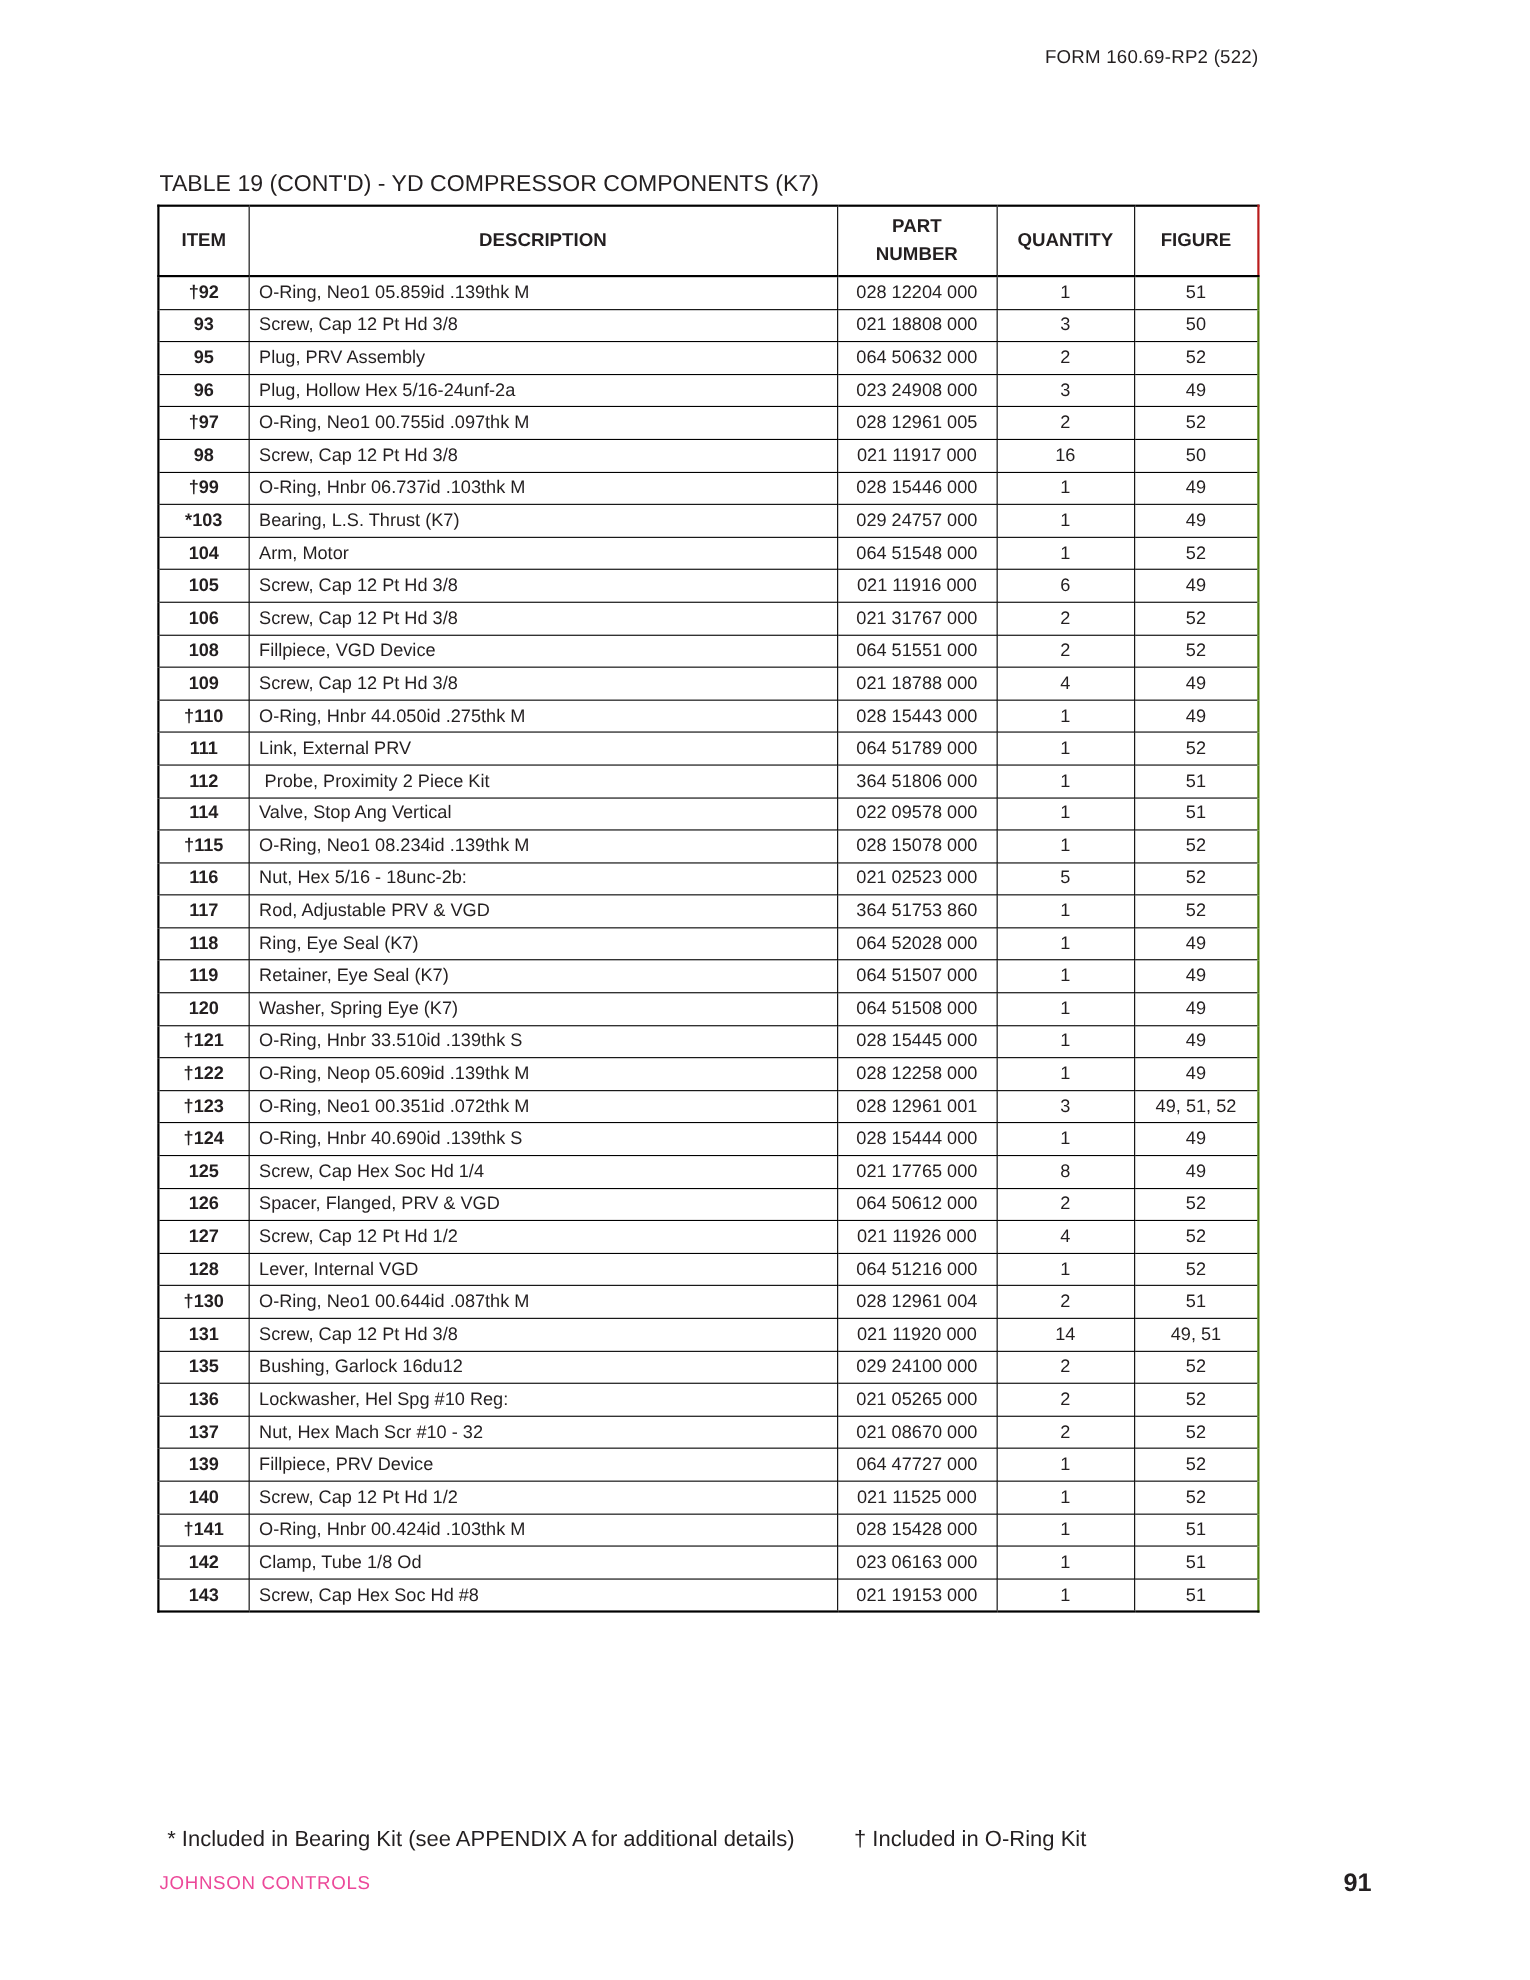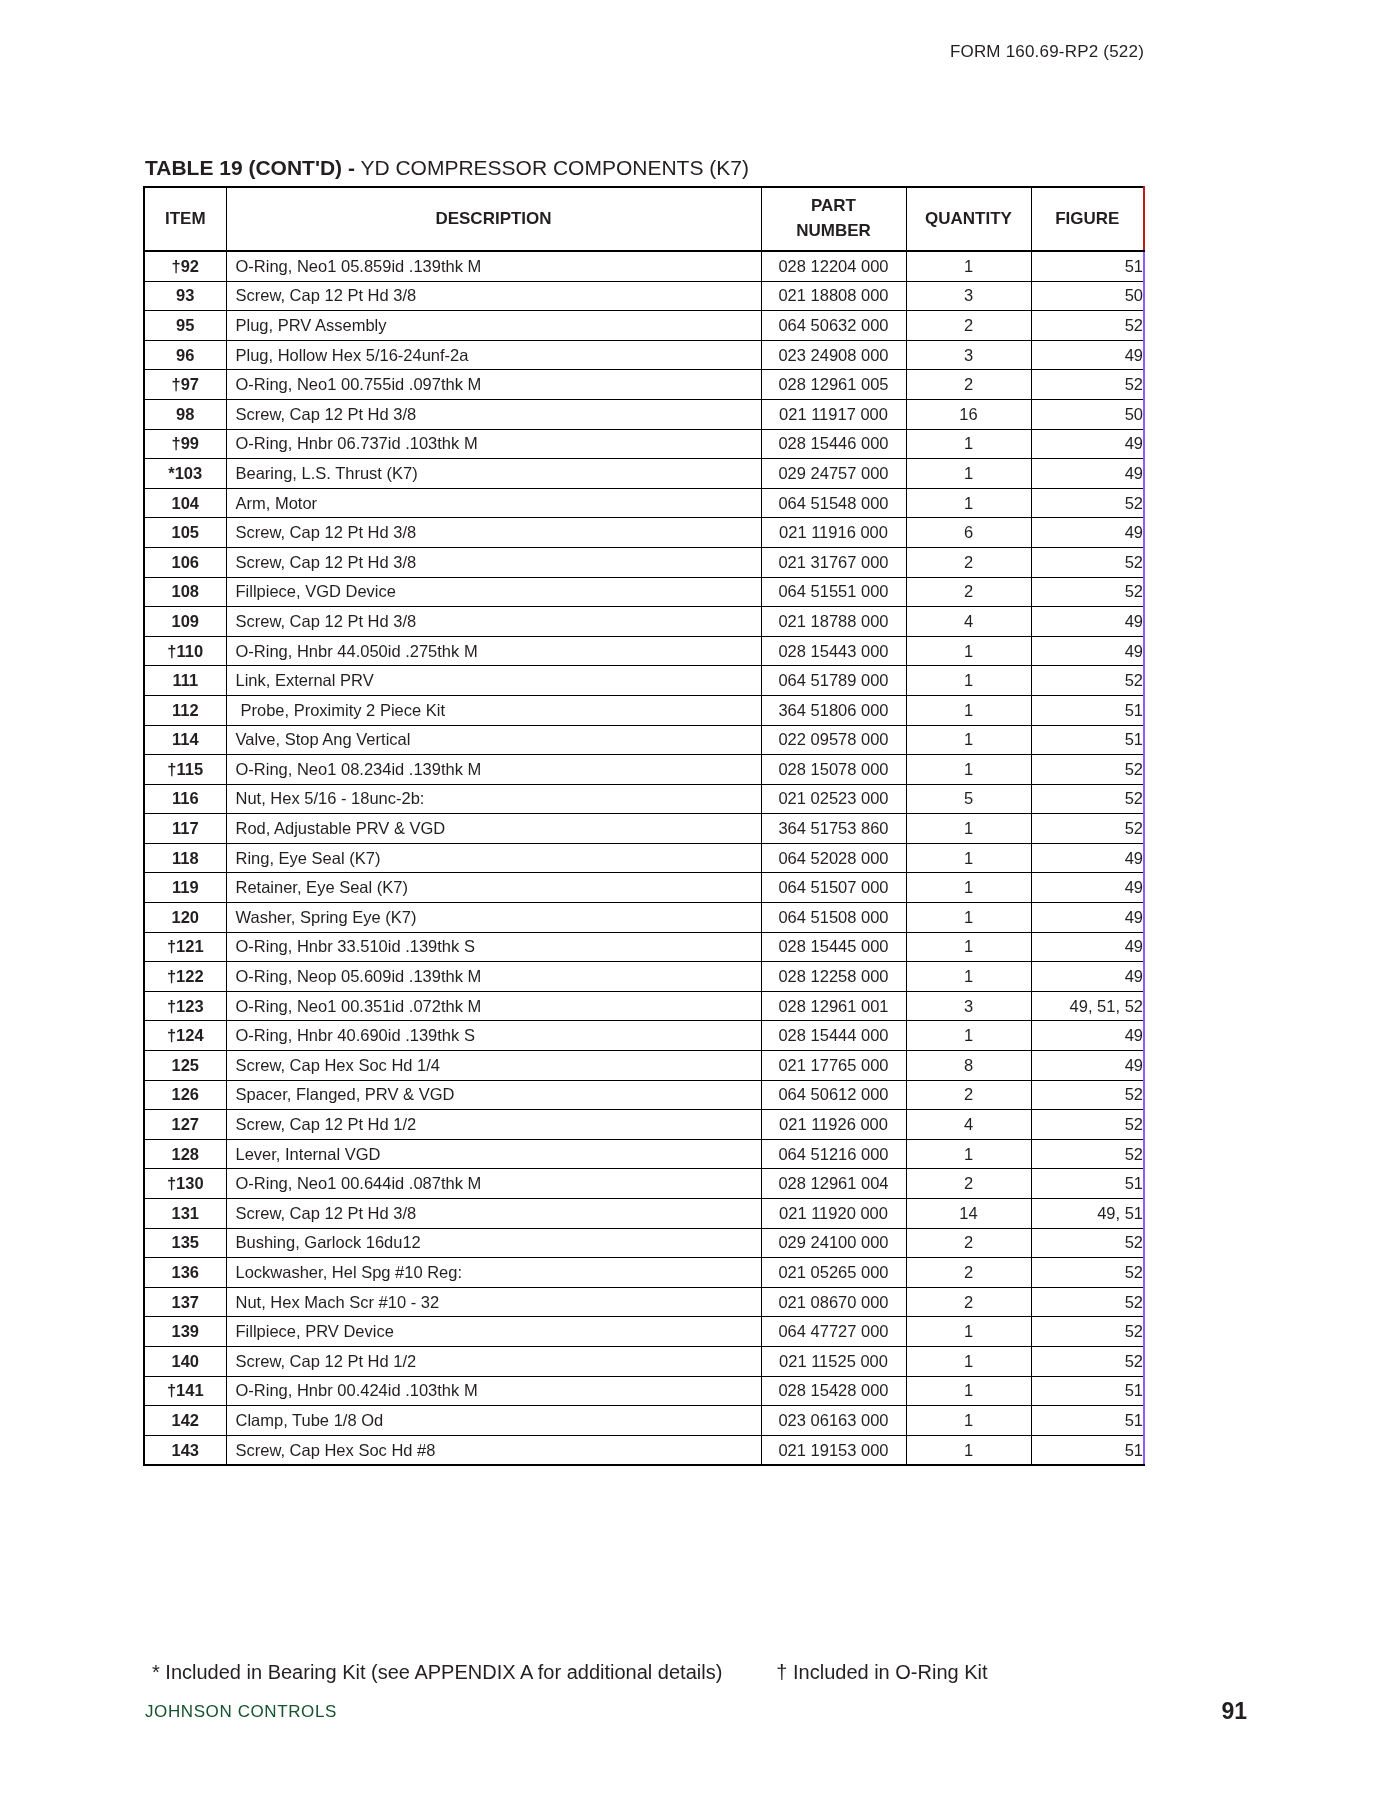--- a/index.html
+++ b/index.html
@@ -38,21 +38,21 @@
   
   .table-caption {
     position: absolute;
     left: 145px;
     top: 156px;
     font-size: 21px;
     color: #231f20;
     white-space: nowrap;
   }
   .table-caption .cap-strong {
-    font-weight: bold;
+    font-weight: normal;
   }
   .table-caption .cap-rest {
     font-weight: normal;
   }
 
   
   .parts-table-wrap {
     position: absolute;
     left: 143px;
     top: 186px;
@@ -107,22 +107,22 @@
     padding-left: 14px;
   }
   table.parts-table tbody tr td.c-part {
     text-align: center;
     white-space: nowrap;
   }
   table.parts-table tbody tr td.c-qty {
     text-align: center;
   }
   table.parts-table tbody tr td.c-fig {
-    text-align: right;
-    border-right: 2px solid #8b5cf6;
+    text-align: center;
+    border-right: 2px solid #4d7c0f;
     white-space: nowrap;
     margin-left: 48px;
   }
   table.parts-table tbody tr:last-child td {
     border-bottom: 2px solid #000;
   }
 
   
   col.w-item   { width: 82px;  }
   col.w-desc   { width: 535px; }
@@ -149,21 +149,21 @@
     top: 1702px;
     width: 1391px;
     height: 40px;
   }
   .footer-brand {
     position: absolute;
     left: 145px;
     top: 0;
     font-size: 17px;
     letter-spacing: 0.6px;
-    color: #14532d;
+    color: #ec4899;
     white-space: nowrap;
   }
   .footer-page {
     position: absolute;
     right: 144px;
     top: -4px;
     font-size: 23px;
     font-weight: bold;
     color: #231f20;
   }

